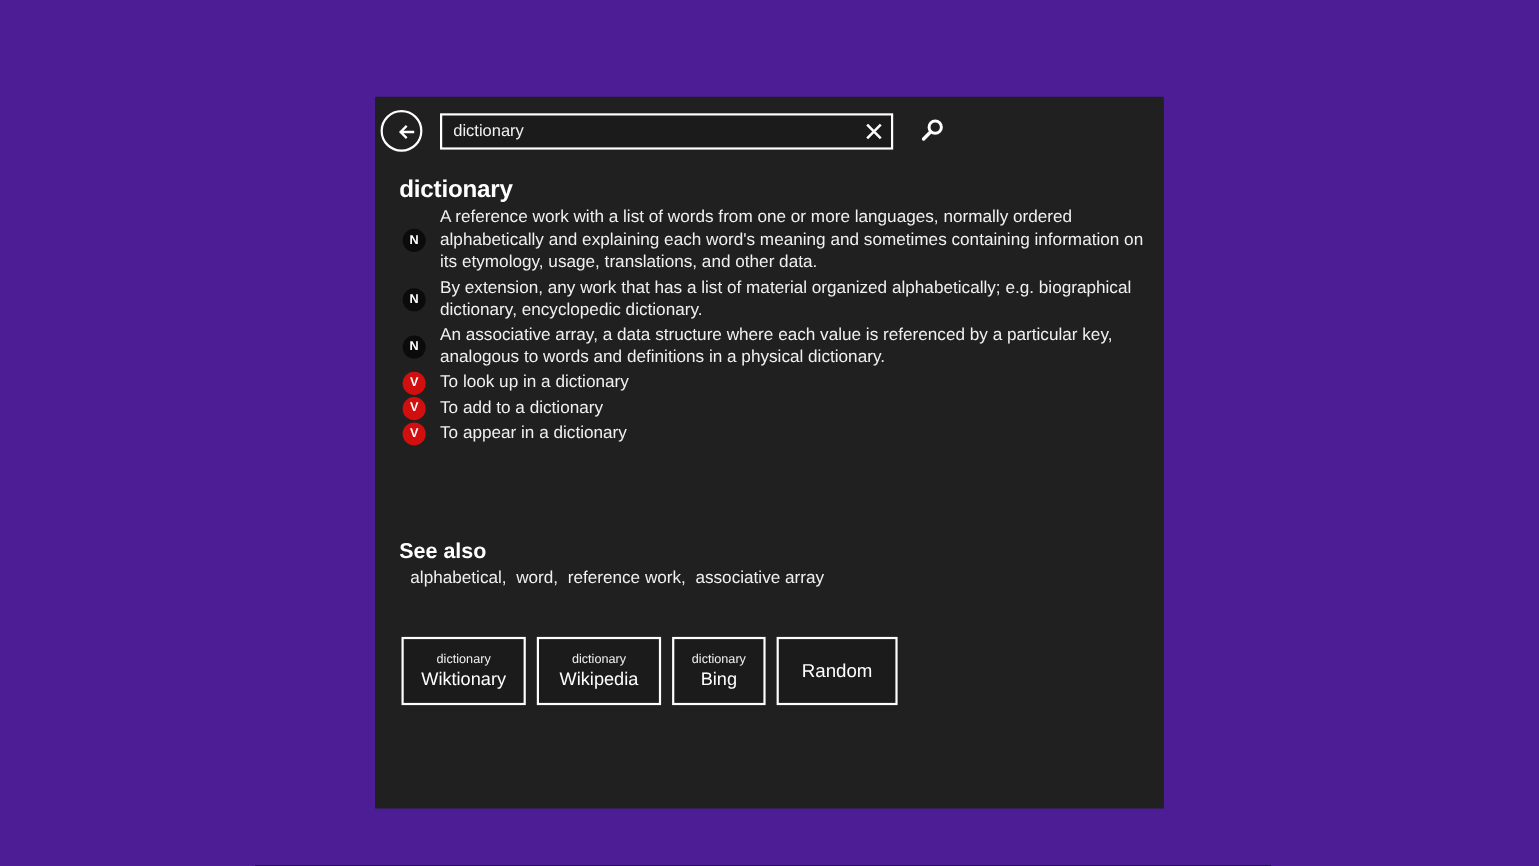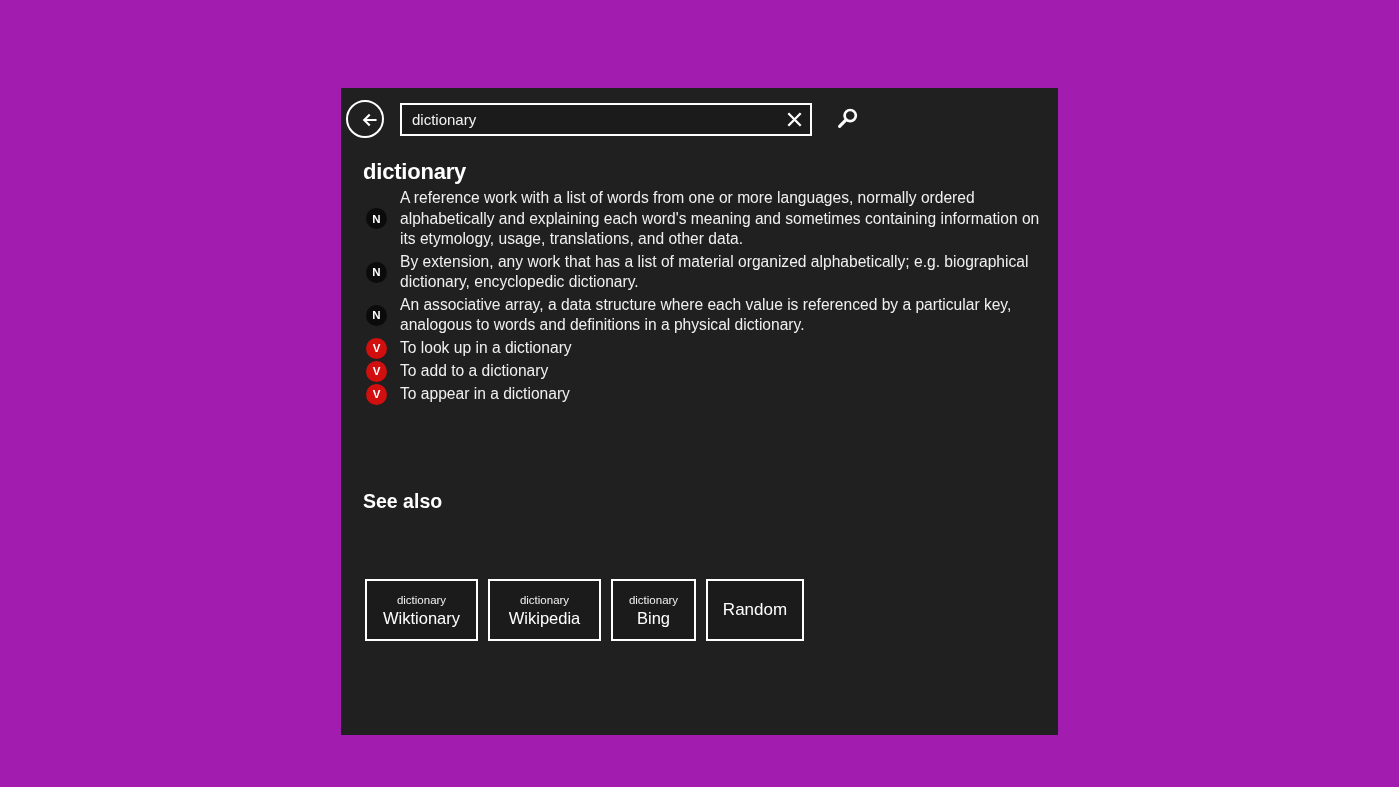--- a/index.html
+++ b/index.html
@@ -10,21 +10,21 @@
     width: 1399px;
     height: 787px;
     overflow: hidden;
     font-family: "Liberation Sans", sans-serif;
   }
 
   #screen {
     position: relative;
     width: 1399px;
     height: 787px;
-    background: #a21caf;
+    background: #4c1d95;
   }
 
   
   #app-window {
     position: absolute;
     left: 341px;
     top: 88px;
     width: 717px;
     height: 647px;
     background: #202020;
@@ -208,21 +208,21 @@
     height: 62px;
     box-sizing: border-box;
     display: flex;
     flex-direction: column;
     align-items: center;
     justify-content: center;
     cursor: pointer;
     padding: 0 4px;
   }
   .tile.narrow { width: 85px; }
-  .tile.plain { width: 98px; }
+  .tile.plain { width: 110px; }
 
   .tile-sub {
     font-size: 11.5px;
     color: #f0f0f0;
     line-height: 14px;
     margin-bottom: 1px;
   }
   .tile-main {
     font-size: 16.5px;
     color: #ffffff;
@@ -301,20 +301,21 @@
             <div class="def-text">To add to a dictionary</div>
           </div>
           <div class="def-row">
             <div class="badge verb">V</div>
             <div class="def-text">To appear in a dictionary</div>
           </div>
         </div>
 
       <div id="see-also-block">
         <div class="section-title">See also</div>
+        <div id="see-also-list"><span class="see-also-item">alphabetical,</span>&nbsp; <span class="see-also-item">word,</span>&nbsp; <span class="see-also-item">reference work,</span>&nbsp; <span class="see-also-item">associative array</span></div>
       </div>
 
       <div id="more-block">
         <div class="tiles" id="tiles-row">
             <div class="tile">
               <div class="tile-sub">dictionary</div>
               <div class="tile-main">Wiktionary</div>
             </div>
             <div class="tile">
               <div class="tile-sub">dictionary</div>

